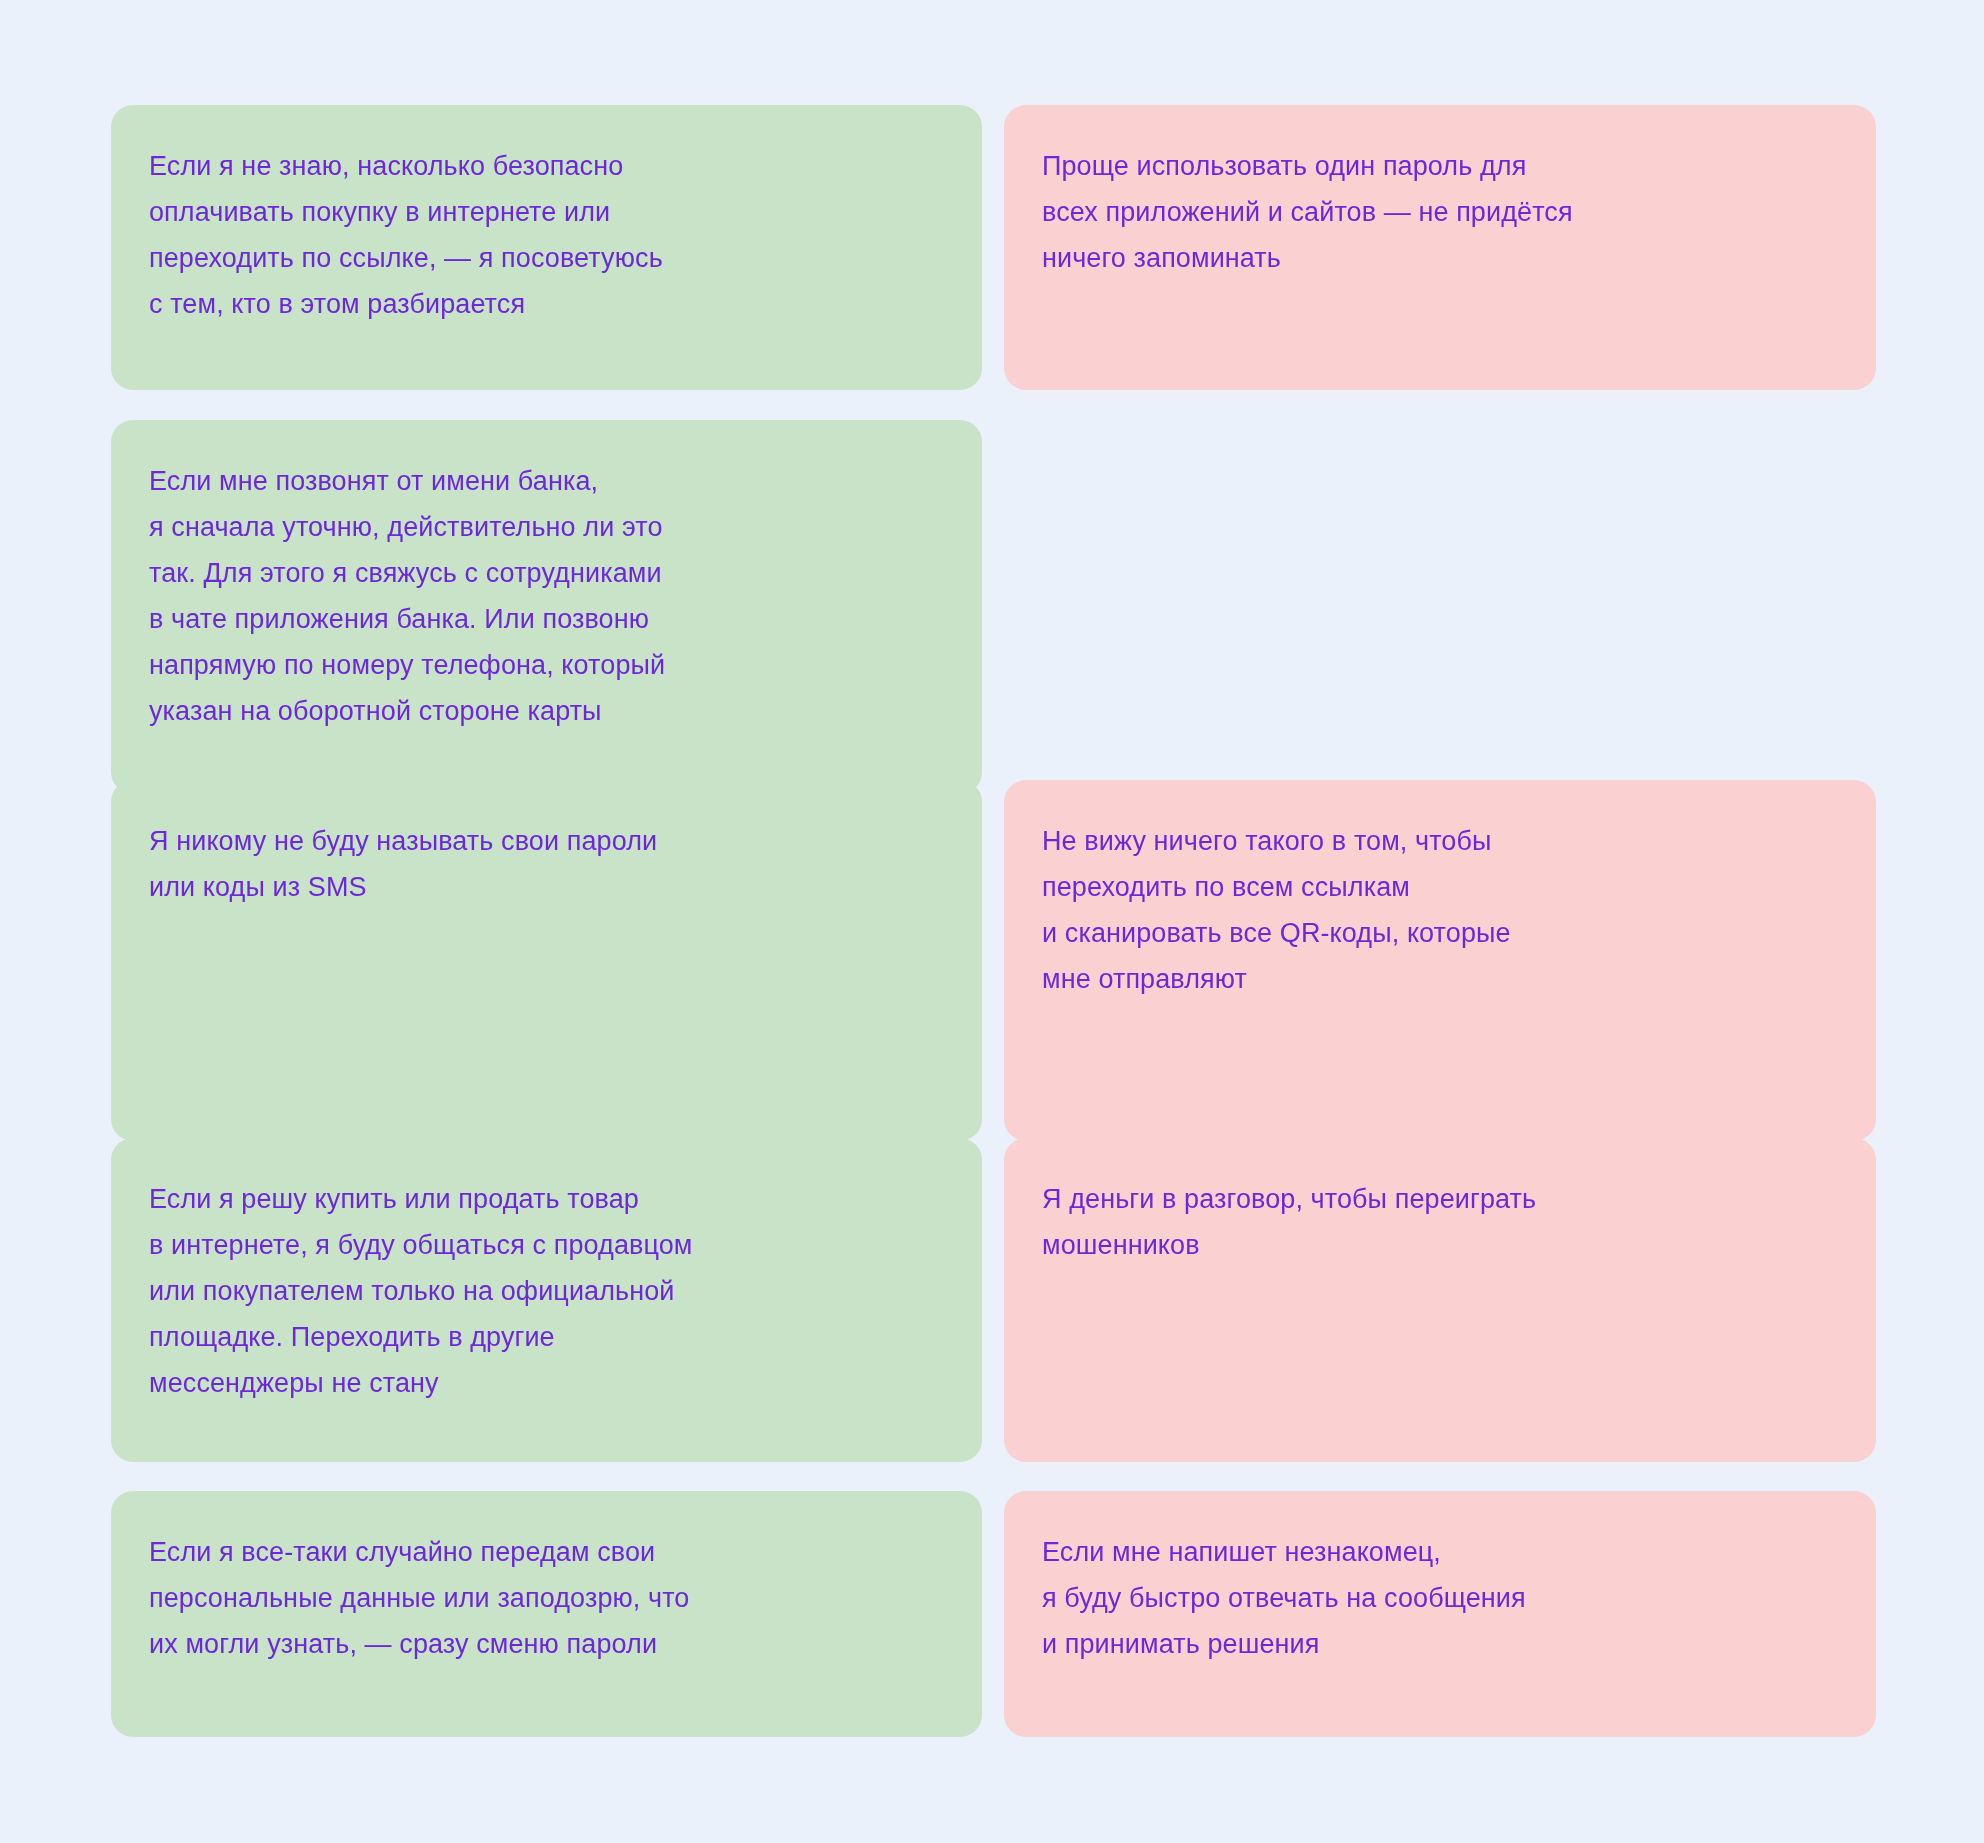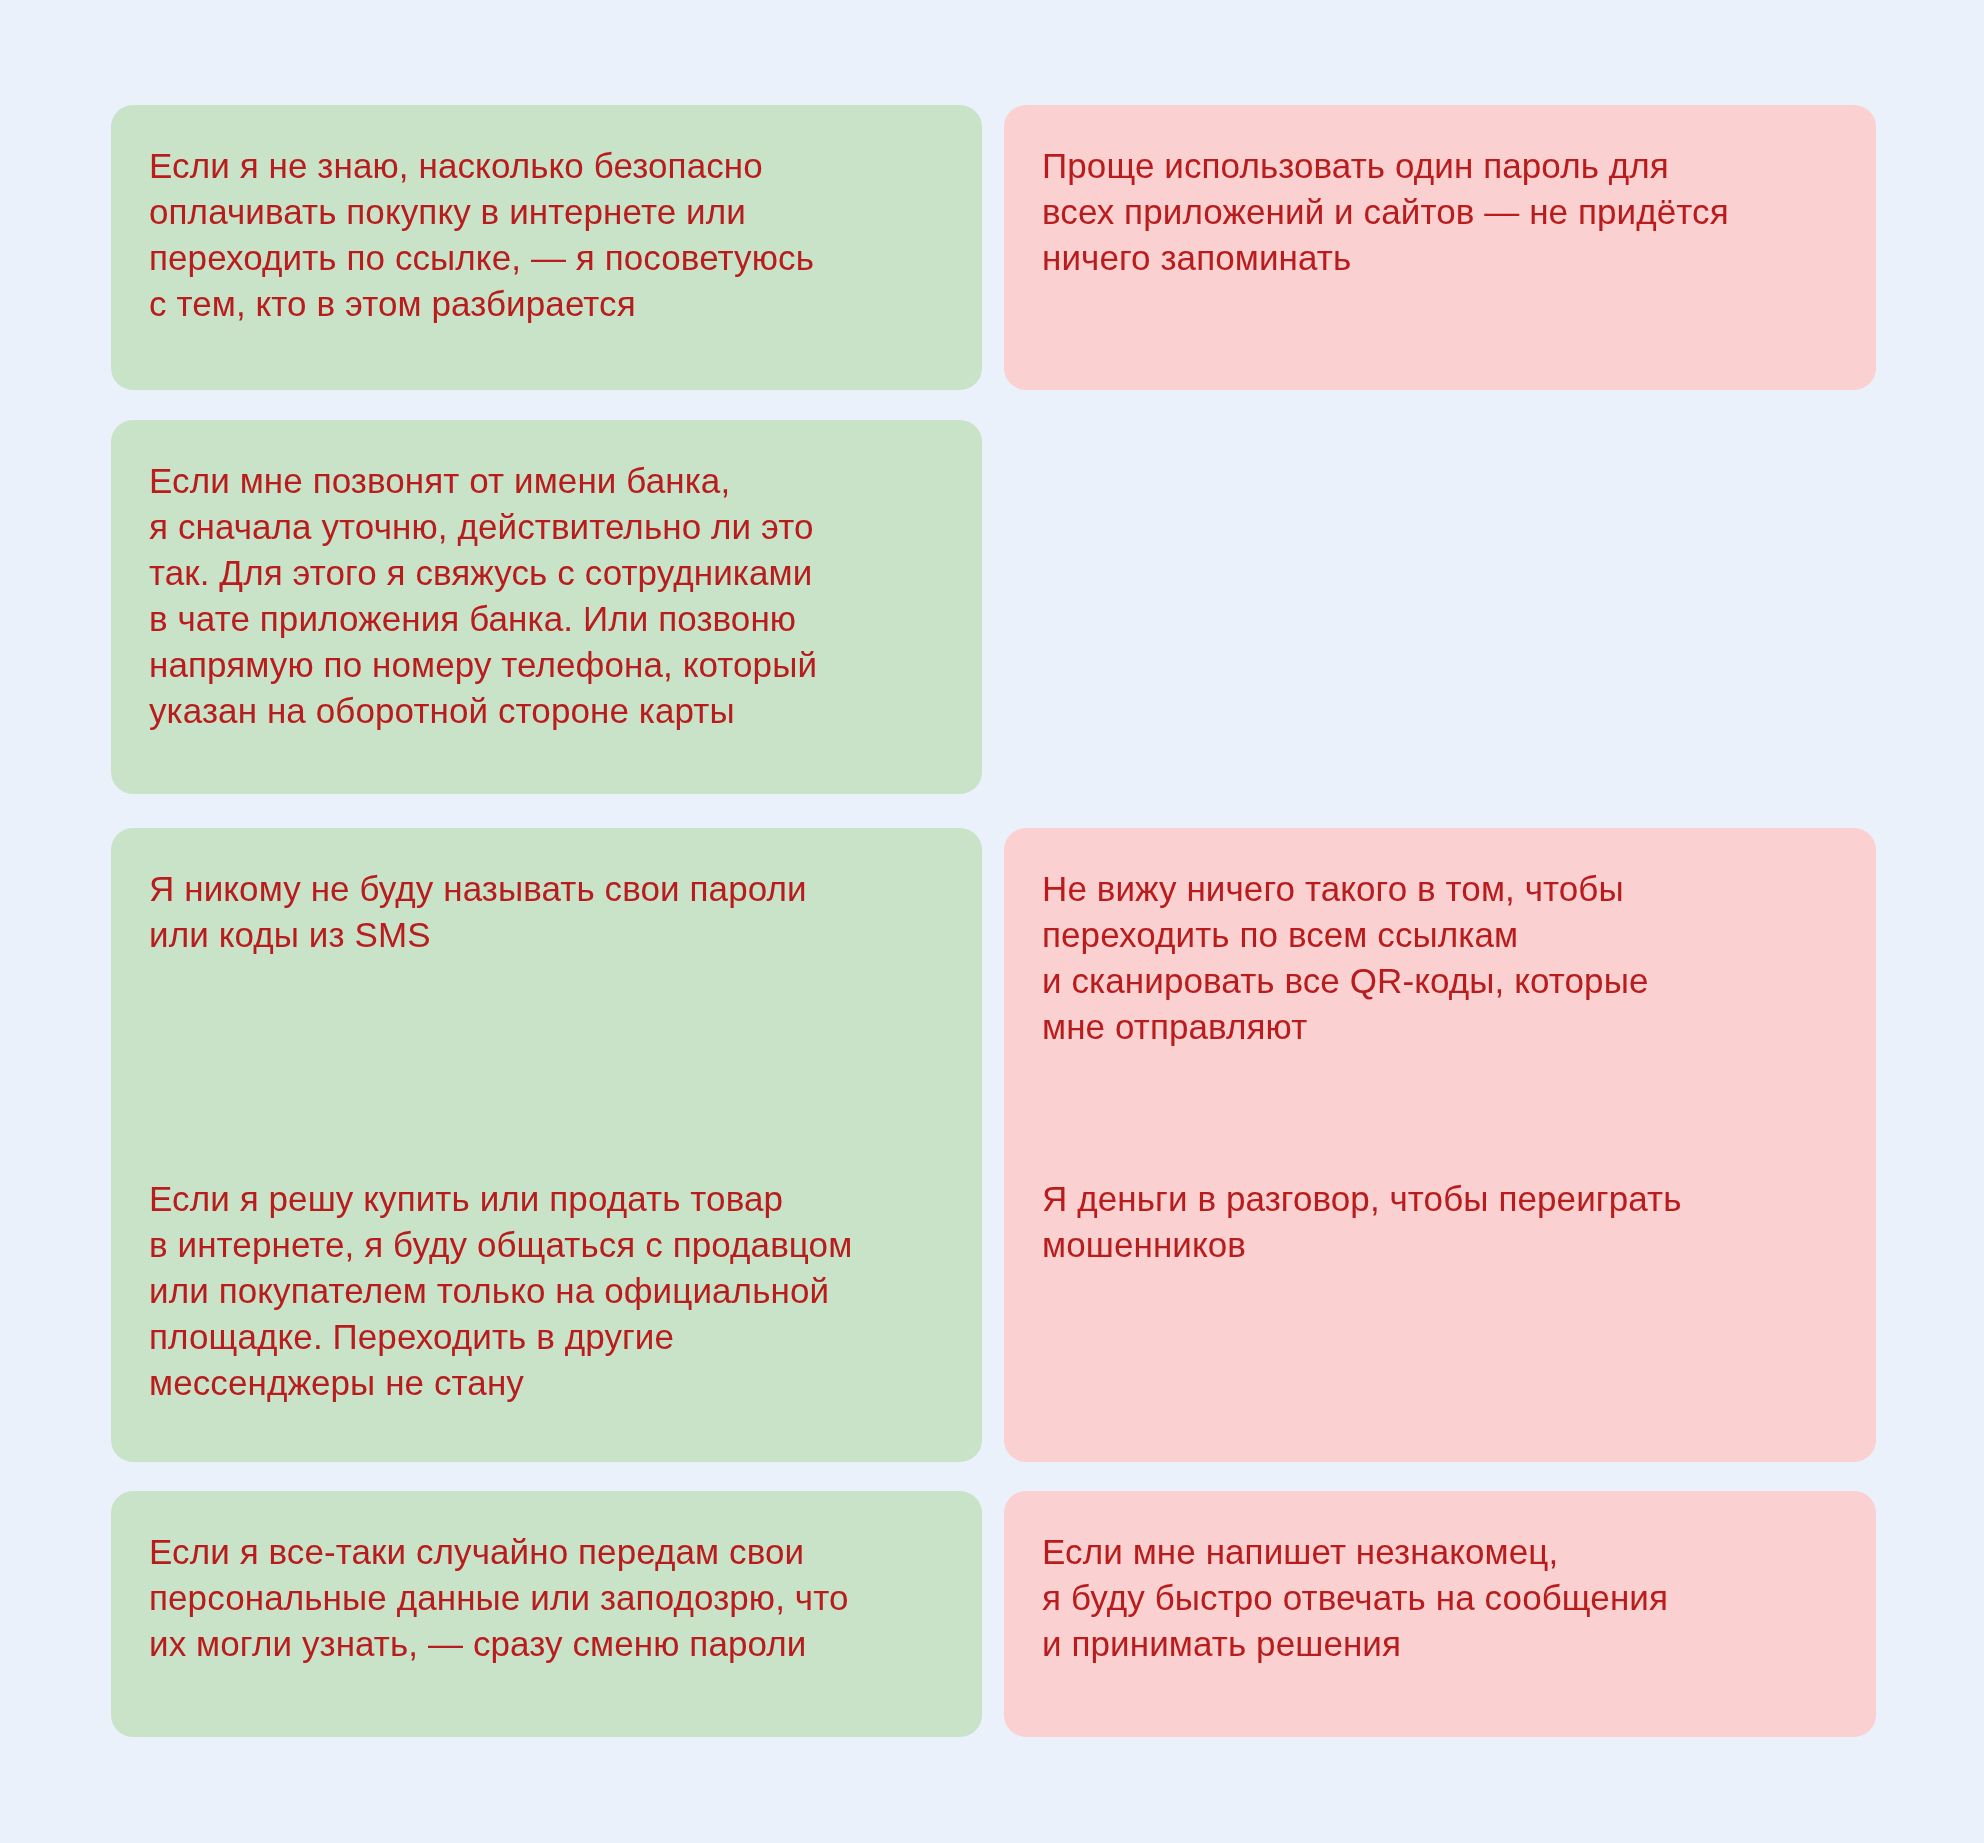--- a/index.html
+++ b/index.html
@@ -21,32 +21,32 @@
   .card {
     position: absolute;
     box-sizing: border-box;
     border-radius: 22px;
     padding: 38px 36px 24px 38px;
   }
   .card.safe  { background: #c8e3c8; left: 111px;  width: 871px; }
   .card.risky { background: #fad0d0; left: 1004px; width: 872px; }
 
   .card-text {
-    font-size: 35px;
+    font-size: 27px;
     line-height: 46px;
-    color: #b91c1c;
+    color: #6d28d9;
     letter-spacing: 0.1px;
     white-space: pre-line;
     font-weight: 400;
   }
 
   
   .r1 { top: 105px;  height: 285px; }
   .r2 { top: 420px;  height: 374px; }
-  .r3 { top: 828px; height: 361px; }
+  .r3 { top: 780px; height: 361px; }
   .r4 { top: 1138px; height: 324px; }
   .r5 { top: 1491px; height: 246px; }
 </style>
 </head>
 <body>
 
 <div id="board">
 
   <div class="card safe r1">
     <div class="card-text">Если я не знаю, насколько безопасно

